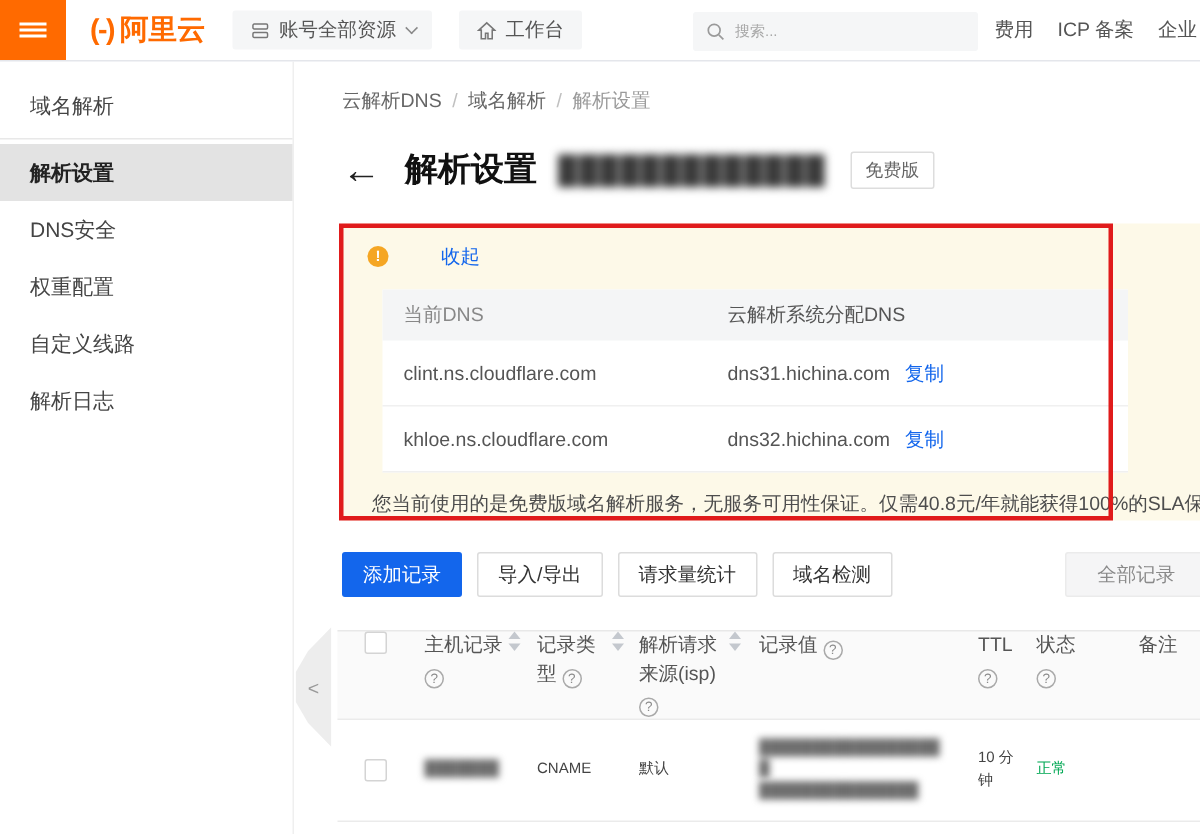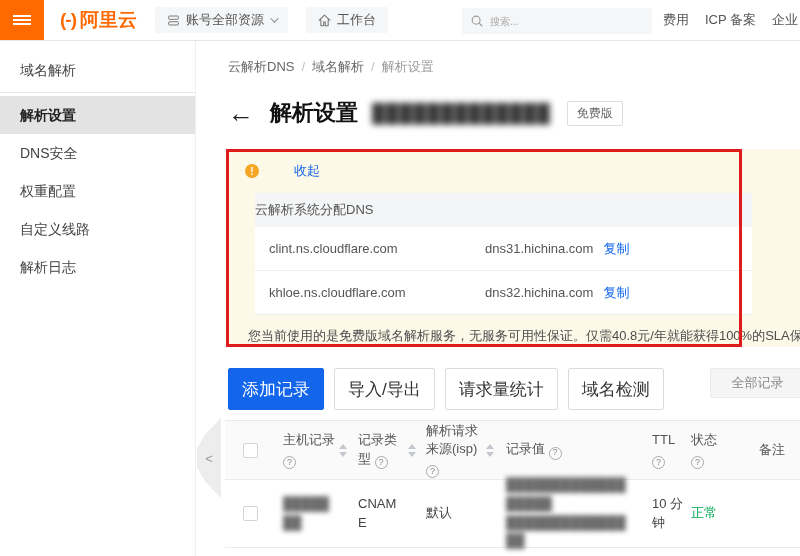--- a/index.html
+++ b/index.html
@@ -64,32 +64,32 @@
   .dns-tr.head { height:34px; background:#f4f5f6; color:#888; border-bottom:none; }
   .dns-c1 { width:230px; padding-left:14px; color:#555; }
   .dns-tr.head .dns-c1 { color:#888; }
   .dns-c2 { display:flex; align-items:center; color:#555; }
   .dns-c2 .copy { margin-left:10px; }
   .upsell { margin:12px 0 0 3px; font-size:13px; color:#4d4d4d; white-space:nowrap; }
   .annotation-rect { position:absolute; left:226px; top:149px; width:516px; height:198px;
     border:3px solid #e01b1b; z-index:9; pointer-events:none; }
   
   .toolbar { position:absolute; left:3px; top:327px; display:flex; gap:10px; }
-  .btn { height:42px; padding:0 13px; font-size:17px; display:flex; align-items:center;
+  .btn { height:30px; padding:0 13px; font-size:13px; display:flex; align-items:center;
     border:1px solid #dcdcdc; background:#fff; color:#333; border-radius:2px; cursor:pointer; font-family:inherit; }
   .btn.primary { background:#1366ec; border-color:#1366ec; color:#fff; }
   .filter-select { position:absolute; left:485px; top:327px; width:95px; height:30px;
     background:#f5f5f6; border:1px solid #ebebeb; border-radius:2px; color:#8a8a8a; font-size:13px;
     display:flex; align-items:center; justify-content:center; cursor:pointer; }
   
   .rtable { position:absolute; left:0; top:379px; width:575px; }
-  .rhead { display:flex; align-items:center; height:60px; border-top:1px solid #e8e8e8;
+  .rhead { display:flex; height:60px; border-top:1px solid #e8e8e8;
     border-bottom:1px solid #ebebeb; background:#fafafa; font-size:13px; color:#555; }
   .rrow { display:flex; align-items:center; height:68px; border-bottom:1px solid #ebebeb;
-    font-size:13px; color:#444; background:#fff; }
+    font-size:10px; color:#444; background:#fff; }
   .cell { word-break:break-all; line-height:1.45; }
   .c-check { margin-left:18px; width:16px; flex:0 0 16px; }
   .checkbox { width:15px; height:15px; border:1px solid #d4d4d4; border-radius:2px; background:#fff; cursor:pointer; }
   .c-host  { margin-left:24px; width:52px; }
   .c-type  { margin-left:7px;  width:46px; }
   .c-isp   { margin-left:6px;  width:56px; }
   .c-value { margin-left:8px;  width:122px; }
   .c-ttl   { margin-left:24px; width:32px; }
   .c-status{ margin-left:7px;  width:40px; }
   .c-remark{ margin-left:28px; width:40px; }
@@ -180,20 +180,21 @@
     <span class="plan-badge">免费版</span>
   </div>
 
   <div class="notice">
     <div class="notice-line1">
       <span class="warn-icon">!</span>
       <a class="link collapse-link">收起</a>
     </div>
     <div class="dns-table">
       <div class="dns-tr head">
+        <div class="dns-c1">当前DNS</div>
         <div class="dns-c2">云解析系统分配DNS</div>
       </div>
       <div class="dns-tr">
         <div class="dns-c1">clint.ns.cloudflare.com</div>
         <div class="dns-c2">
           <span>dns31.hichina.com</span>
           <a class="link copy">复制</a>
         </div>
       </div>
       <div class="dns-tr">

